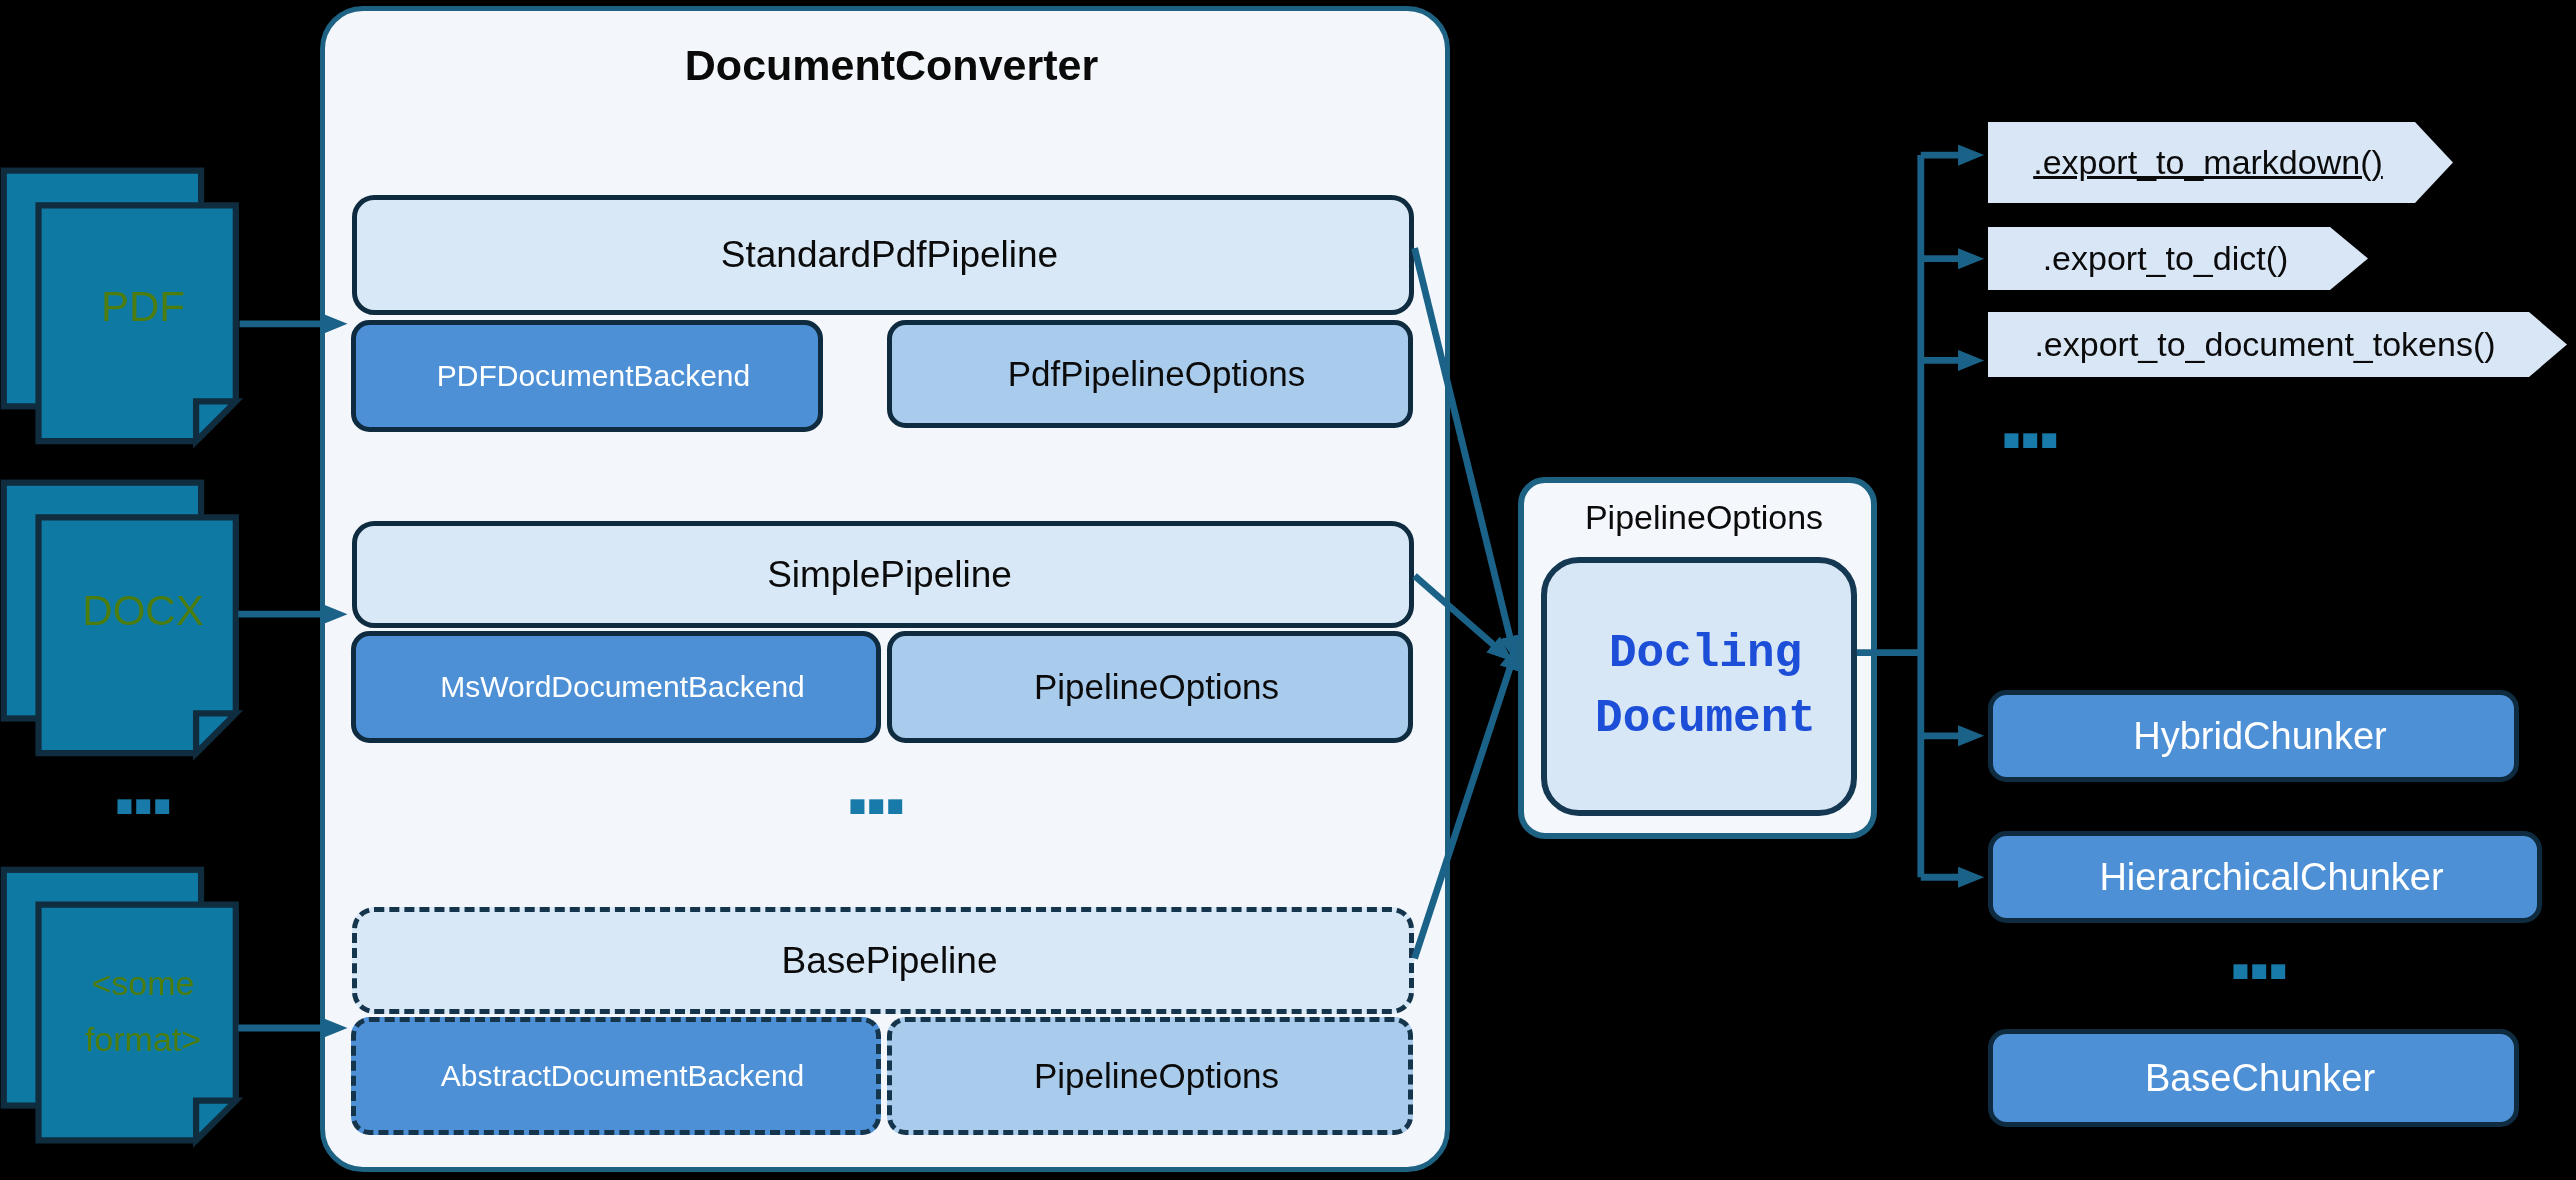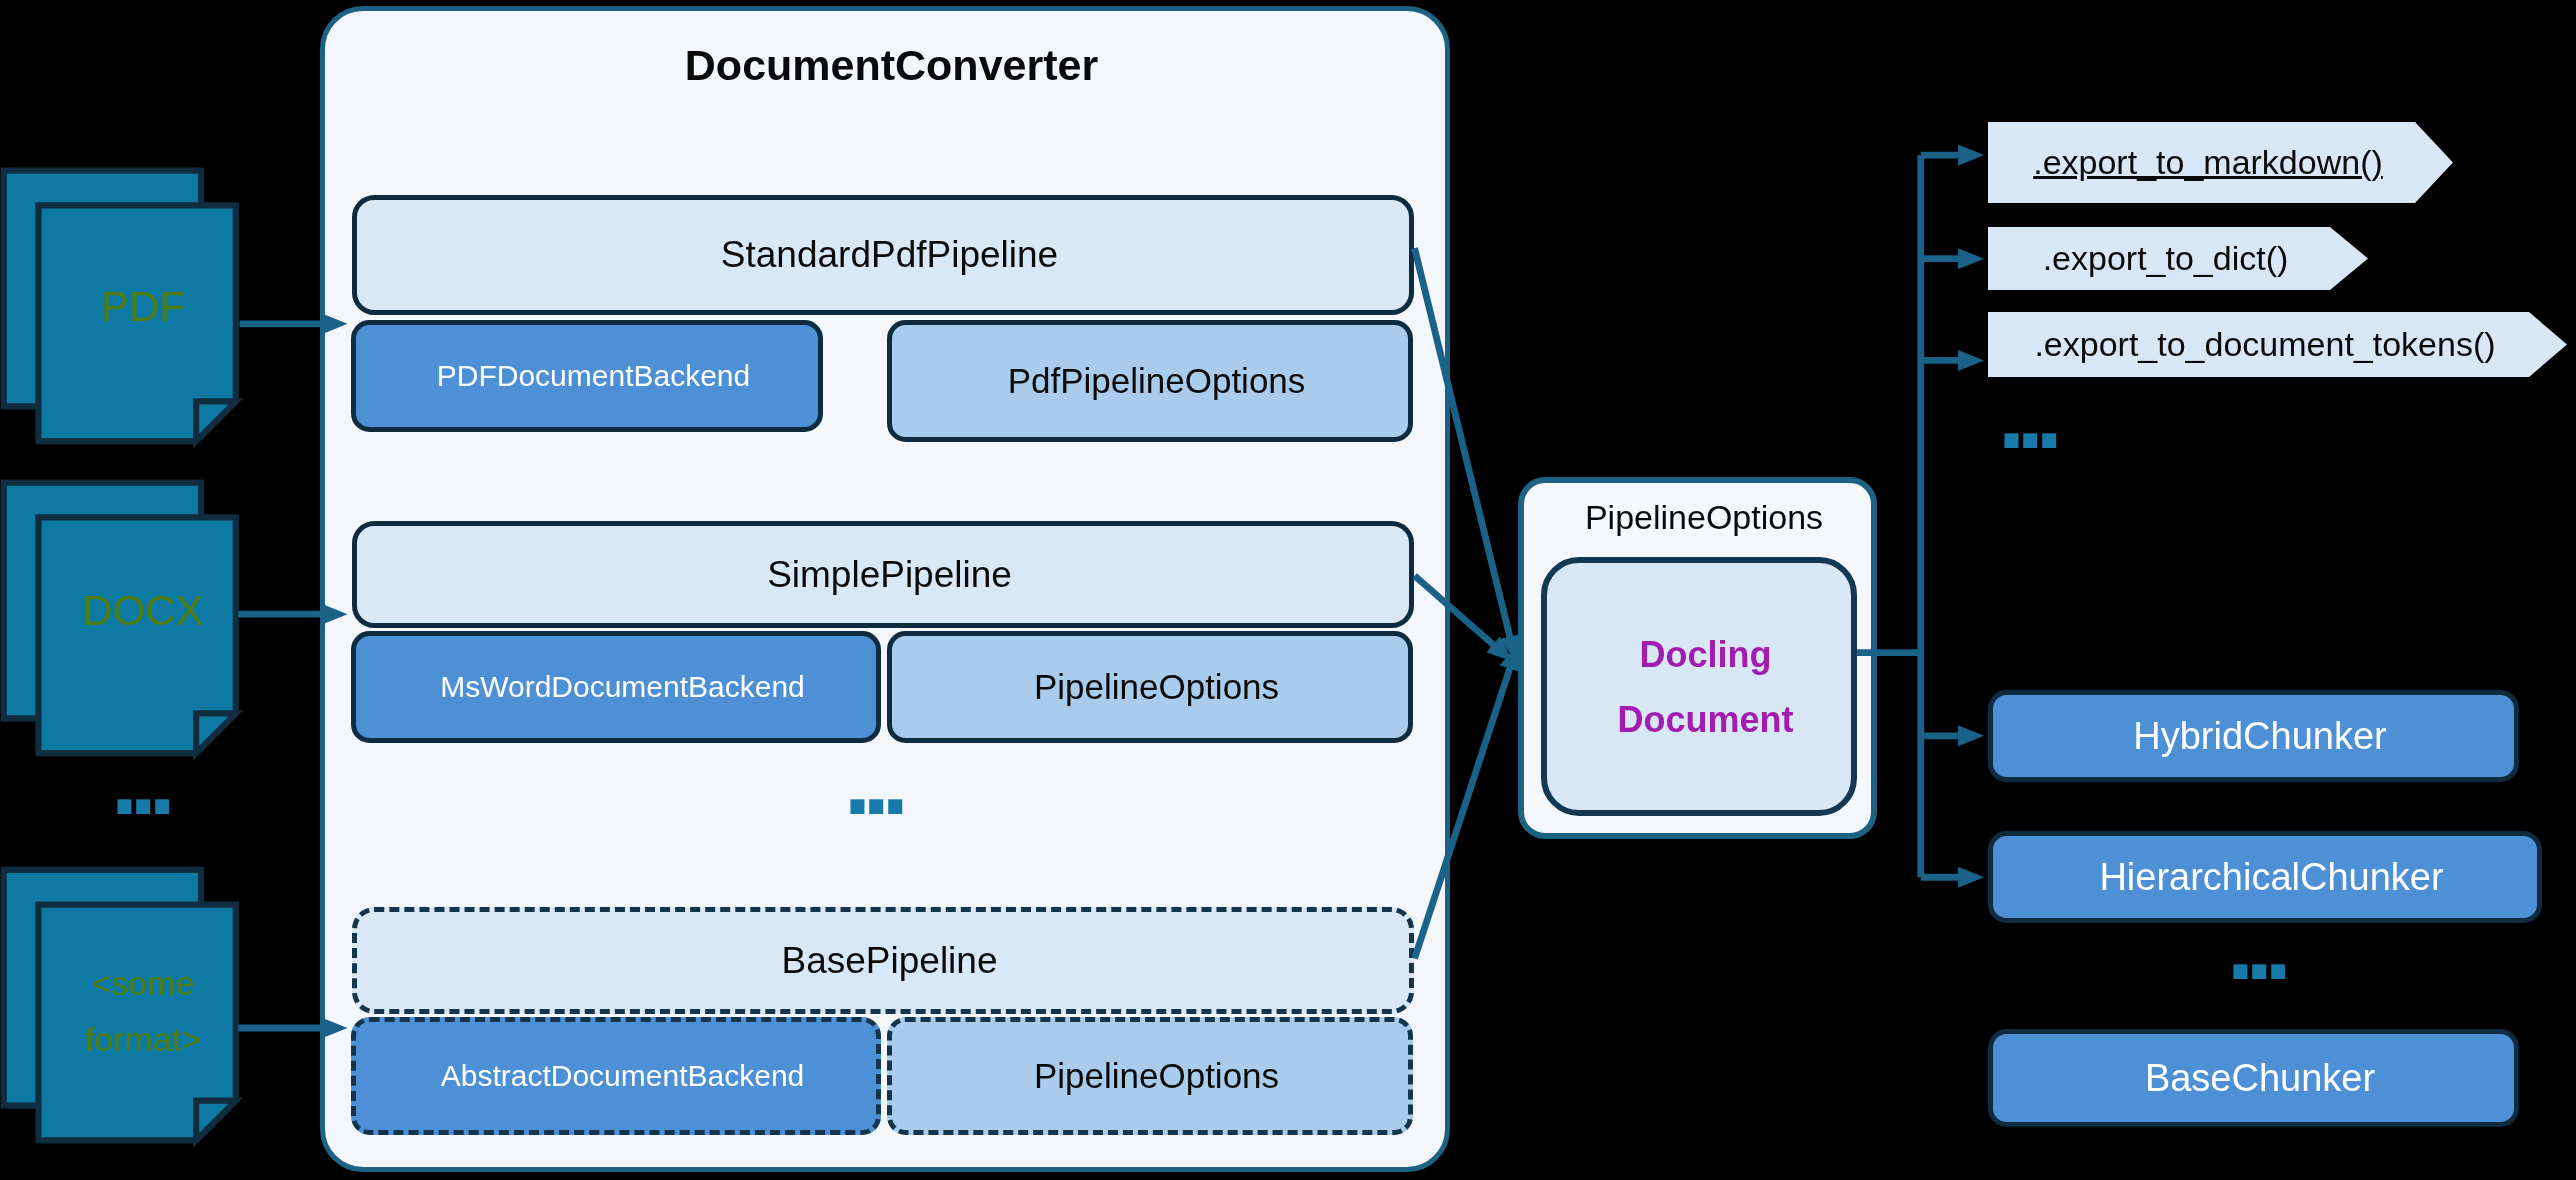--- a/index.html
+++ b/index.html
@@ -22,21 +22,21 @@
   .options{background:#a9cbec;border:5px solid #0f2b3f;border-radius:18.6px;
            font-size:35px;color:#0b0b0b;z-index:2;}
   .dashedbox{border-style:dashed;border-color:#15354c;}
 
   
   .crbox{left:1518px;top:477px;width:359px;height:362px;background:#f4f8fd;
          border:6.2px solid #1d6282;border-radius:27px;z-index:2;}
   .crlabel{left:1518px;top:496px;width:359px;height:43px;font-size:34px;color:#0b0b0b;z-index:3;}
   .docling{left:1541px;top:557px;width:316px;height:259px;background:#d8e7f5;
            border:6.8px solid #143852;border-radius:38px;z-index:3;
-           flex-direction:column;font-weight:bold;font-size:36px;line-height:65px;color:#a21caf;}
+           flex-direction:column;font-weight:bold;font-size:46px;line-height:65px;color:#1d4ed8;font-family:Liberation Mono, monospace;}
 
   
   .tag{background:#d9e6f6;color:#0b0b0b;font-size:34px;z-index:2;
        clip-path:polygon(0 0,calc(100% - 38px) 0,100% 50%,calc(100% - 38px) 100%,0 100%);
        padding-right:38px;}
 
   
   .chunker{background:#4d90d6;border:5.6px solid #0f2b3f;border-radius:18.6px;
            font-size:38px;color:#ffffff;z-index:2;}
 
@@ -55,21 +55,21 @@
 </head>
 <body>
 
 <div id="stage">
 
   <div class="abs converter"></div>
   <div class="abs flexc title">DocumentConverter</div>
 
   <div class="abs flexc pipeline" style="left:352px;top:195px;width:1062px;height:120px;">StandardPdfPipeline</div>
   <div class="abs flexc backend" style="left:351px;top:320px;width:472px;height:112px;">PDFDocumentBackend</div>
-  <div class="abs flexc options" style="left:887px;top:320px;width:526px;height:122px;">PdfPipelineOptions</div>
+  <div class="abs flexc options" style="left:887px;top:320px;width:526px;height:108px;">PdfPipelineOptions</div>
 
   <div class="abs flexc pipeline" style="left:352px;top:521px;width:1062px;height:107px;">SimplePipeline</div>
   <div class="abs flexc backend" style="left:351px;top:631px;width:530px;height:112px;">MsWordDocumentBackend</div>
   <div class="abs flexc options" style="left:887px;top:631px;width:526px;height:112px;">PipelineOptions</div>
 
   <div class="dots" style="left:807px;top:730px;width:130px;">...</div>
 
   <div class="abs flexc backend dashedbox" style="left:351px;top:1017px;width:530px;height:118px;">AbstractDocumentBackend</div>
   <div class="abs flexc pipeline dashedbox" style="left:352px;top:907px;width:1062px;height:107px;">BasePipeline</div>
   <div class="abs flexc options dashedbox" style="left:887px;top:1017px;width:526px;height:118px;">PipelineOptions</div>

